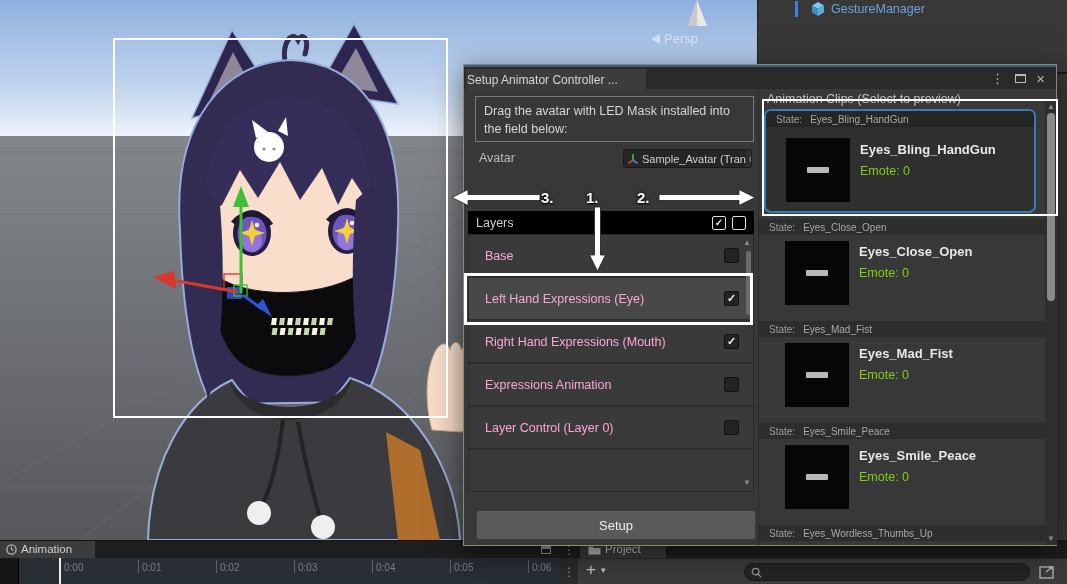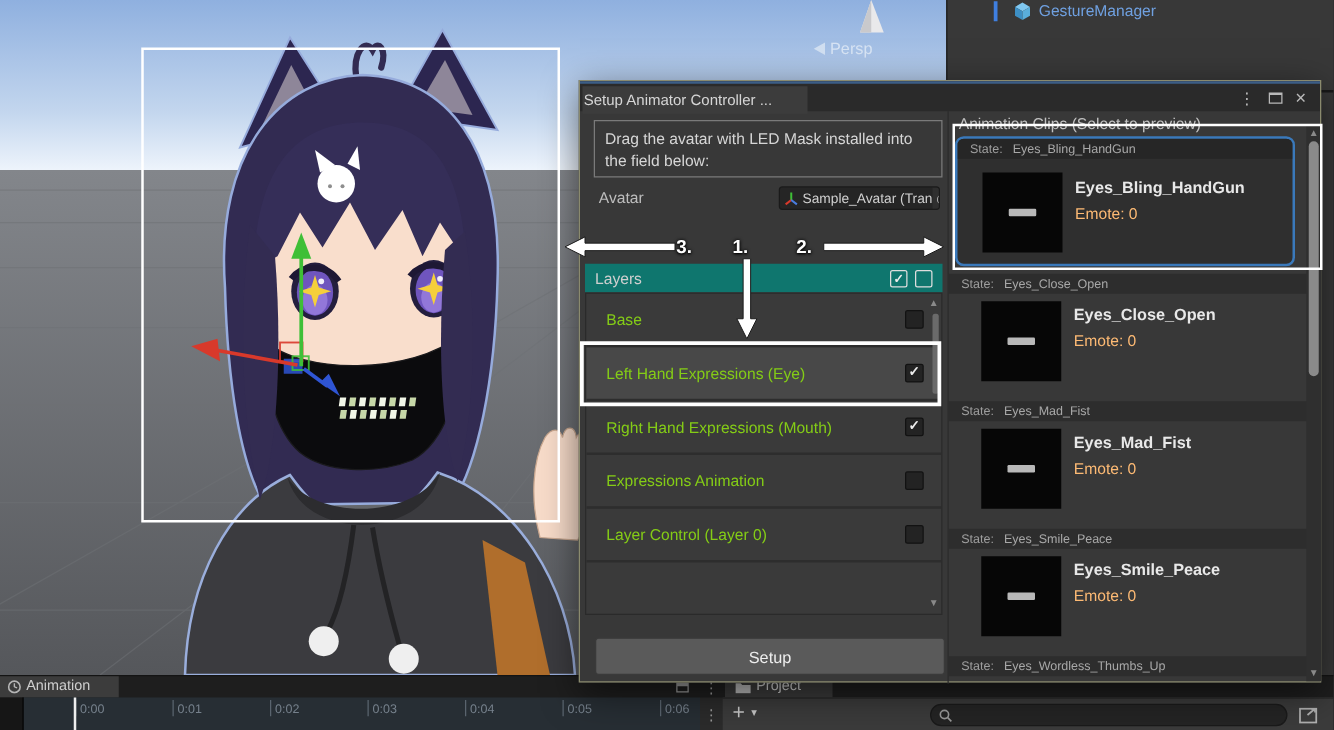--- a/index.html
+++ b/index.html
@@ -35,46 +35,46 @@
   #wtab{left:2px;top:2px;width:180px;height:22px;background:#3c3c3c;color:#d6d6d6;font-size:12px;
         display:flex;align-items:center;padding-left:1px;box-sizing:border-box;}
   .titlebar-ic{color:#b9b9b9;font-size:13px;}
   #instrbox{left:11px;top:31px;width:279px;height:46px;border:1px solid #7a7a7a;box-sizing:border-box;
             color:#d6d6d6;font-size:12.5px;line-height:1.45;padding:5px 8px;}
   .fieldlabel{color:#bdbdbd;font-size:12.5px;}
   #avfield{left:159px;top:84px;width:129px;height:19px;background:#252525;border:1px solid #1a1a1a;
            border-radius:3px;display:flex;align-items:center;box-sizing:border-box;overflow:hidden;}
   #avfield .txt{color:#d0d0d0;font-size:11px;white-space:nowrap;margin-left:3px;}
   #avpicker{margin-left:auto;background:#2f2f2f;height:100%;display:flex;align-items:center;padding:0 3px;color:#c4c4c4;font-size:11px;}
-  #layershdr{left:4px;top:146px;width:286px;height:23px;background:#0f766e;display:flex;align-items:center;
+  #layershdr{left:4px;top:146px;width:286px;height:23px;background:#000000;display:flex;align-items:center;
              padding:0 8px;box-sizing:border-box;}
   #layershdr .t{color:#cfcfcf;font-size:12.5px;}
   .hcb{width:14px;height:14px;border:1.5px solid #dedede;border-radius:2px;box-sizing:border-box;
        display:flex;align-items:center;justify-content:center;color:#eee;font-size:10px;font-weight:bold;}
   #layerlist{left:4px;top:169px;width:286px;height:258px;background:#3a3a3a;border:1px solid #2a2a2a;box-sizing:border-box;overflow:hidden;}
   .lrow{position:absolute;left:0;width:100%;height:43px;border-bottom:2px solid #2d2d2d;box-sizing:border-box;
         display:flex;align-items:center;padding:0 14px 0 16px;}
-  .lrow .lbl{color:#84cc16;font-size:12.5px;}
+  .lrow .lbl{color:#f9a8d4;font-size:12.5px;}
   .lrow.hl{background:#484848;}
   .cb{margin-left:auto;width:15px;height:15px;background:#232323;border:1px solid #121212;border-radius:2px;
       box-sizing:border-box;display:flex;align-items:center;justify-content:center;}
   .cb .mark{display:none;color:#ededed;font-size:11px;font-weight:bold;line-height:1;}
   .cb.checked .mark{display:block;}
   .sb-arrow{color:#8a8a8a;font-size:8px;line-height:1;}
   #setupbtn{left:12px;top:445px;width:278px;height:28px;background:#5a5a5a;border:1px solid #3a3a3a;
             border-radius:3px;color:#ededed;font-size:13px;display:flex;align-items:center;justify-content:center;cursor:pointer;}
   #clipshdr{color:#c2c2c2;font-size:12.5px;}
   #clipsview{left:295px;top:41px;width:287px;height:439px;overflow:hidden;}
   .strip{position:absolute;left:0;width:100%;height:16px;background:#2d2d2d;display:flex;align-items:center;padding-left:10px;box-sizing:border-box;}
   .strip .sp{color:#9e9e9e;font-size:10px;margin-right:8px;}
   .strip .sn{color:#a8a8a8;font-size:10px;}
   .thumb{position:absolute;width:64px;height:64px;background:#060606;display:flex;align-items:center;justify-content:center;}
   .dash{width:22px;height:6px;background:#b8b8b8;border-radius:1px;}
   .clip-title{position:absolute;color:#e8e8e8;font-size:13px;font-weight:bold;}
-  .clip-emote{position:absolute;color:#fdba74;font-size:12.5px;}
+  .clip-emote{position:absolute;color:#84cc16;font-size:12.5px;}
   .sel-card{position:absolute;left:5px;width:272px;height:104px;border:2px solid #3a79bb;border-radius:7px;
             background:#2f2f2f;box-sizing:border-box;overflow:hidden;}
   .sel-card .strip{background:#262626;}
   #clipscroll{left:581px;top:36px;width:12px;height:444px;background:#2f2f2f;}
   #clipthumb{left:2px;top:12px;width:8px;height:188px;background:#8a8a8a;border-radius:4px;}
   
   .annobox{border-color:#ffffff;border-style:solid;box-sizing:border-box;pointer-events:none;}
   .stepnum{color:#fff;font-size:15px;font-weight:bold;text-shadow:0 1px 2px #000,0 0 3px #000;pointer-events:none;}
   #arrowsvg{pointer-events:none;}
 </style>

